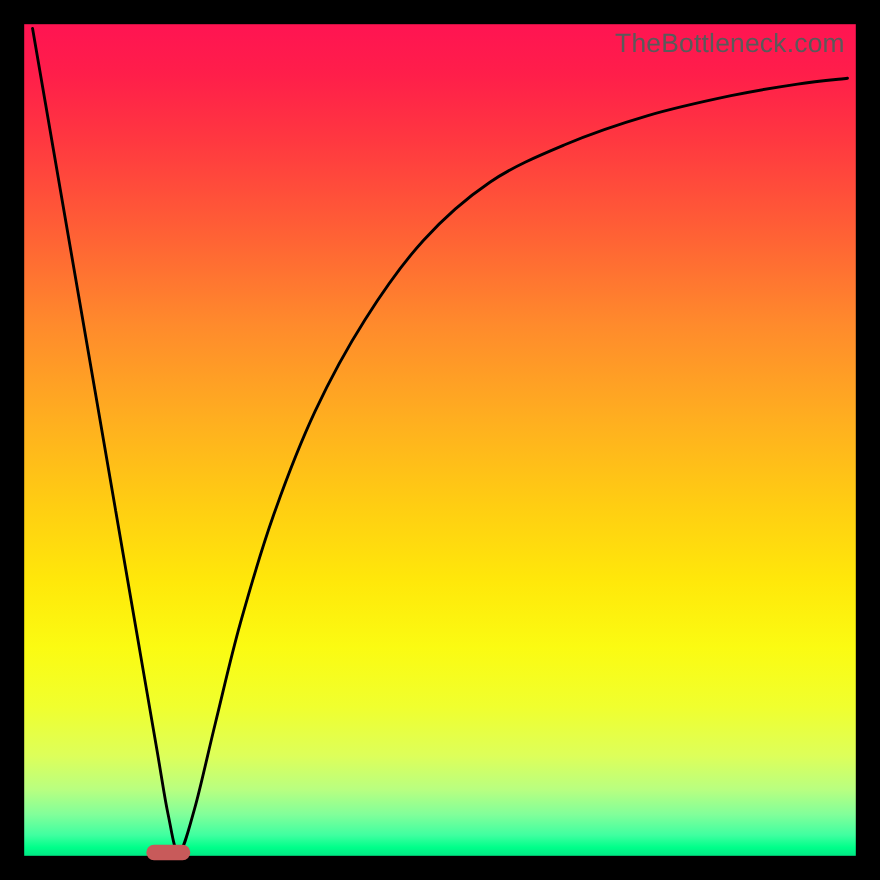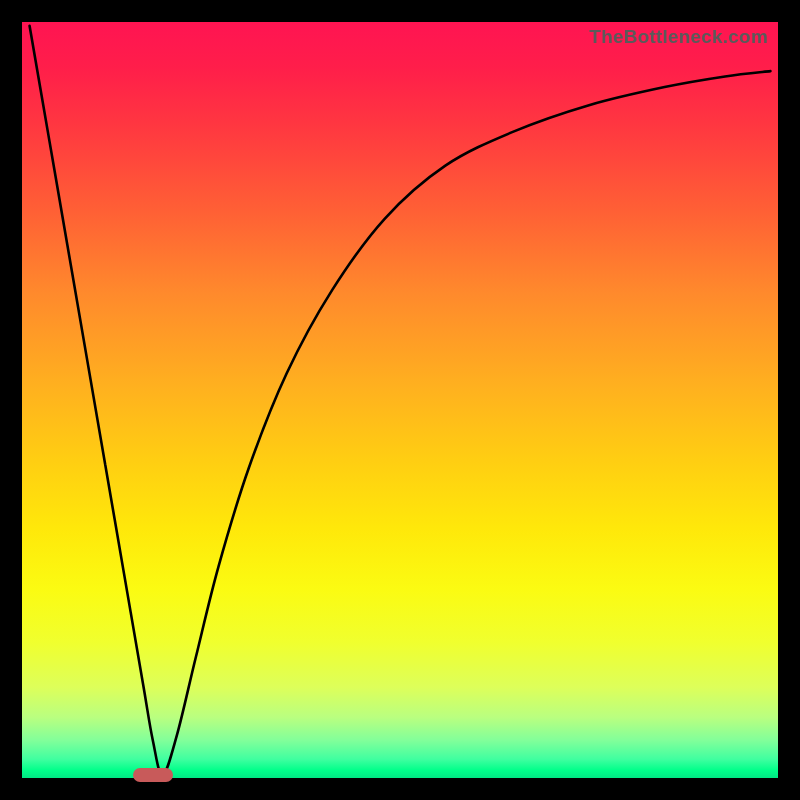--- a/index.html
+++ b/index.html
@@ -41,22 +41,22 @@
       #40ffa0 97.5%,
       #00ff8a 99%,
       #00e884 100%
     );
   }
   .watermark {
     position: absolute;
     top: 4px;
     right: 10px;
     color: #5a5a5a;
-    font-size: 19px;
-    font-weight: 700;
+    font-size: 24px;
+    font-weight: 400;
     letter-spacing: 0.2px;
     user-select: none;
   }
   svg.curve {
     position: absolute;
     left: 0;
     top: 0;
     width: 756px;
     height: 756px;
     overflow: visible;

